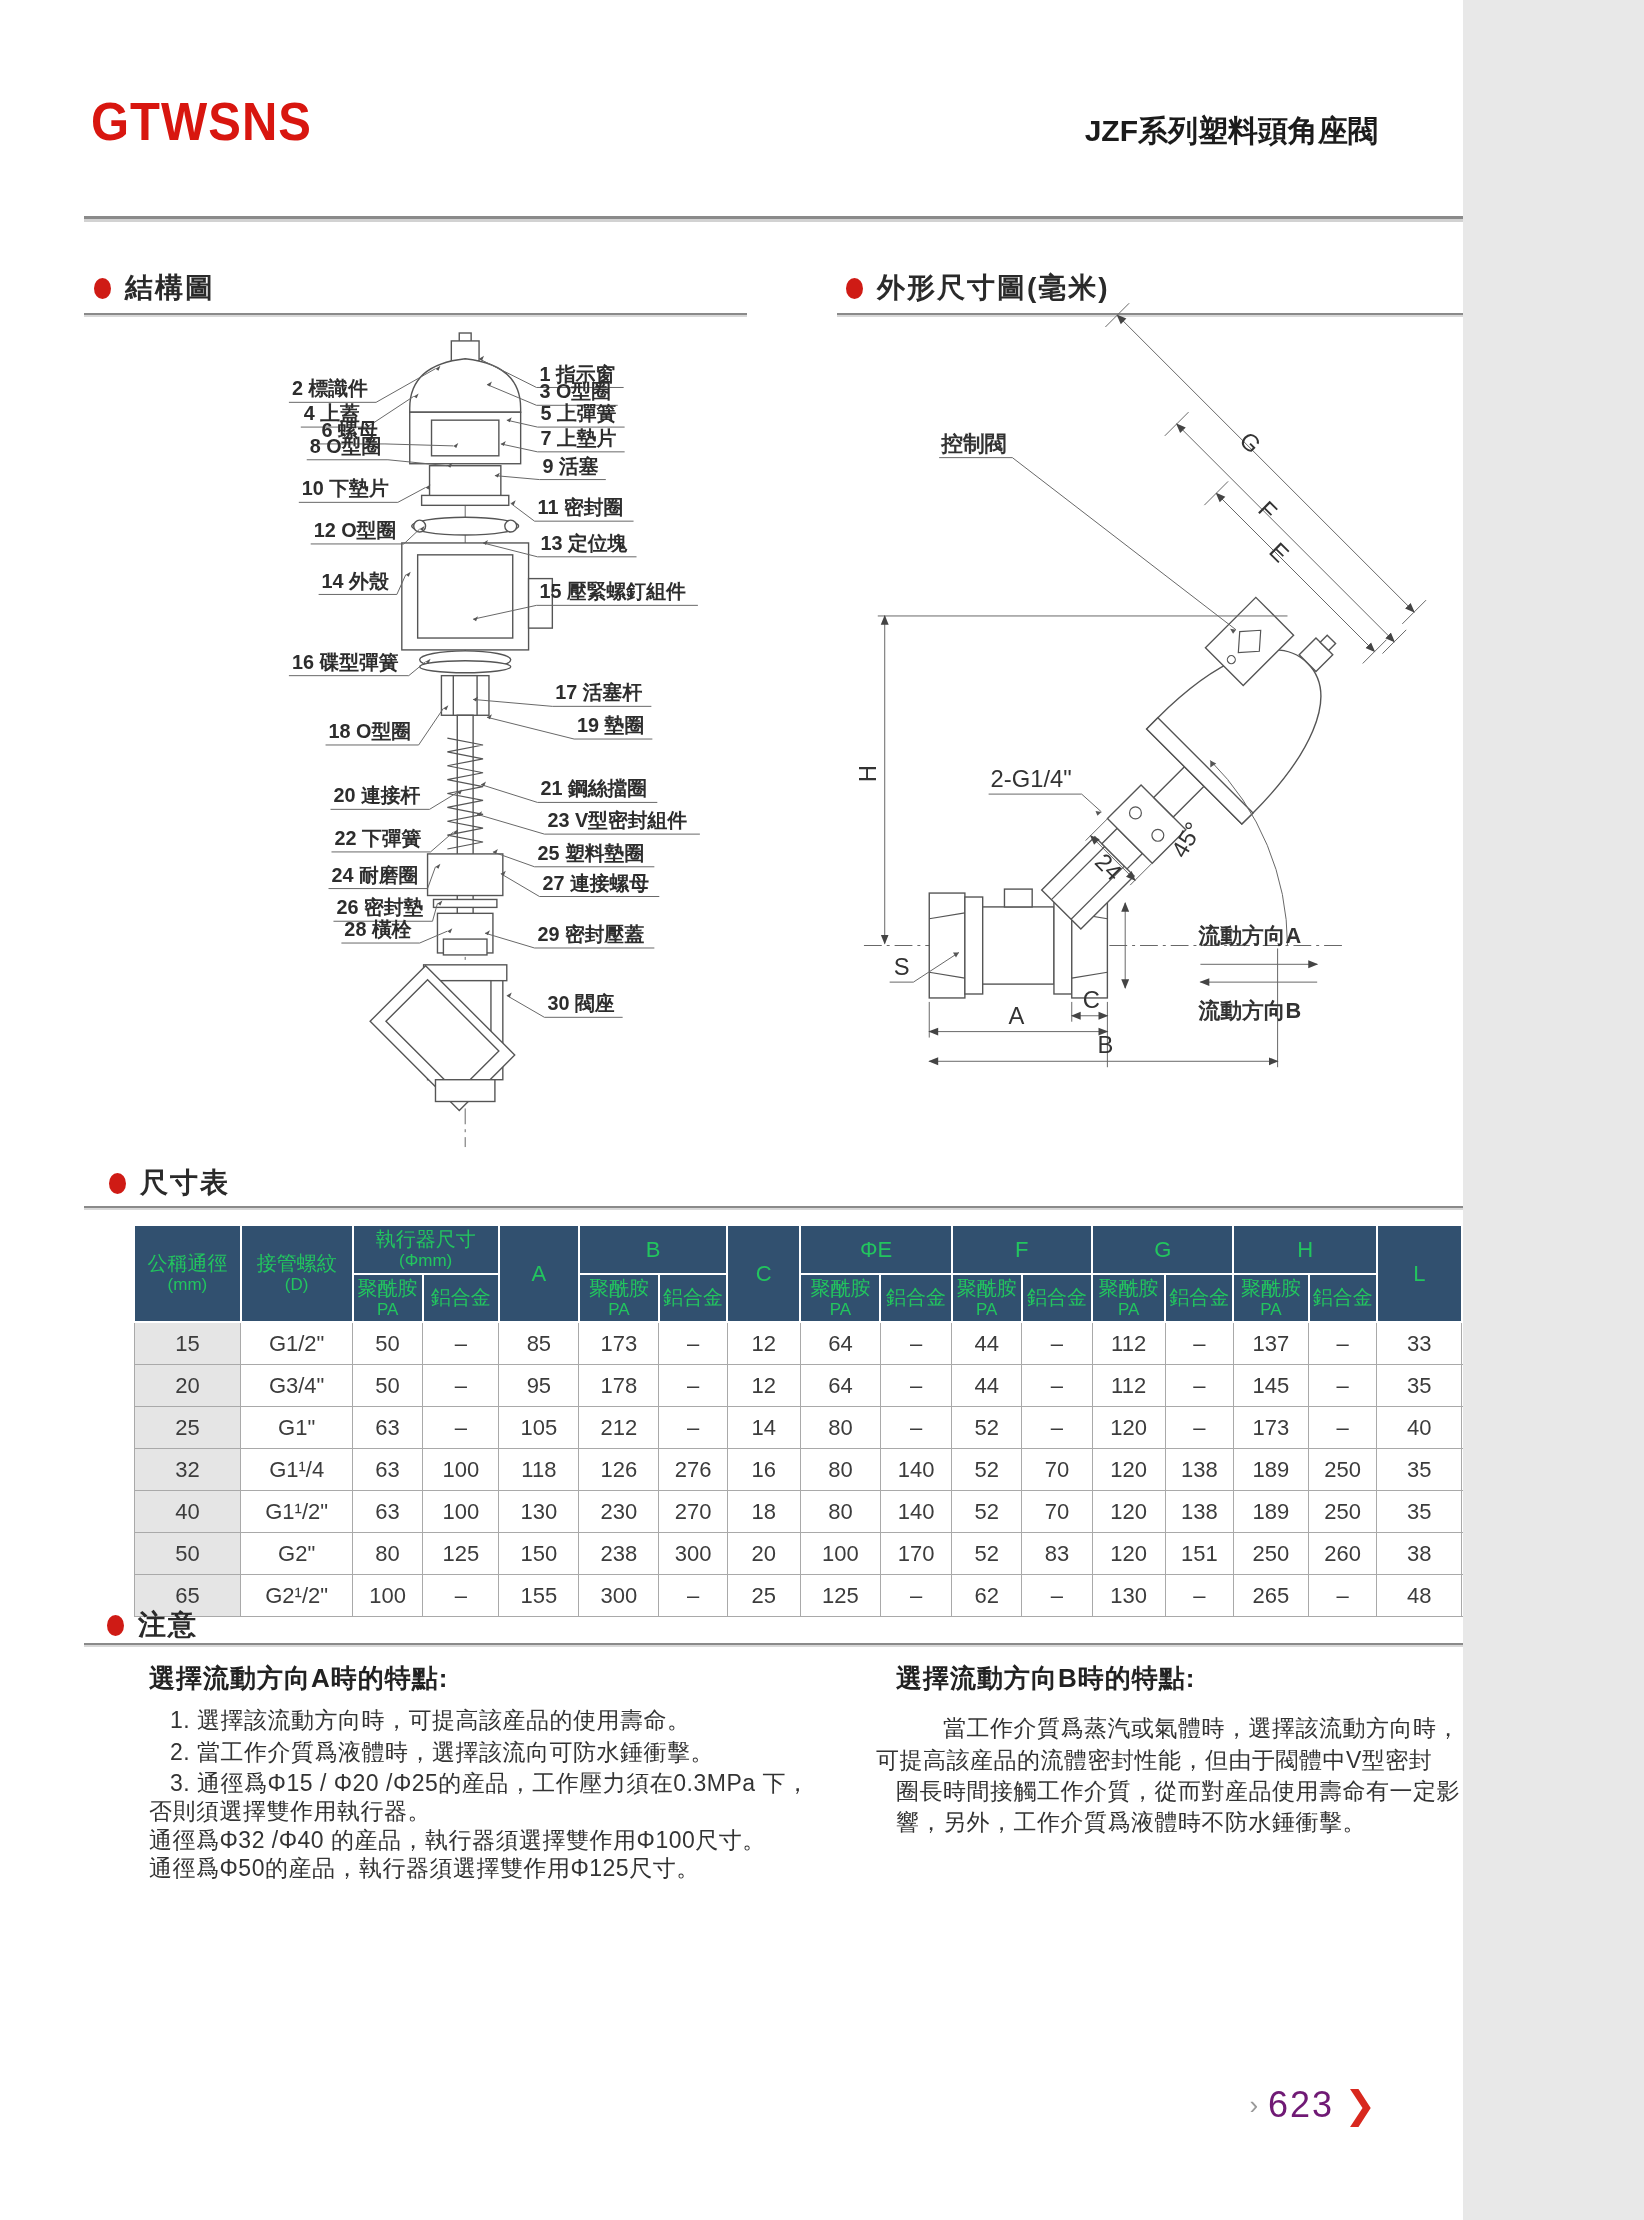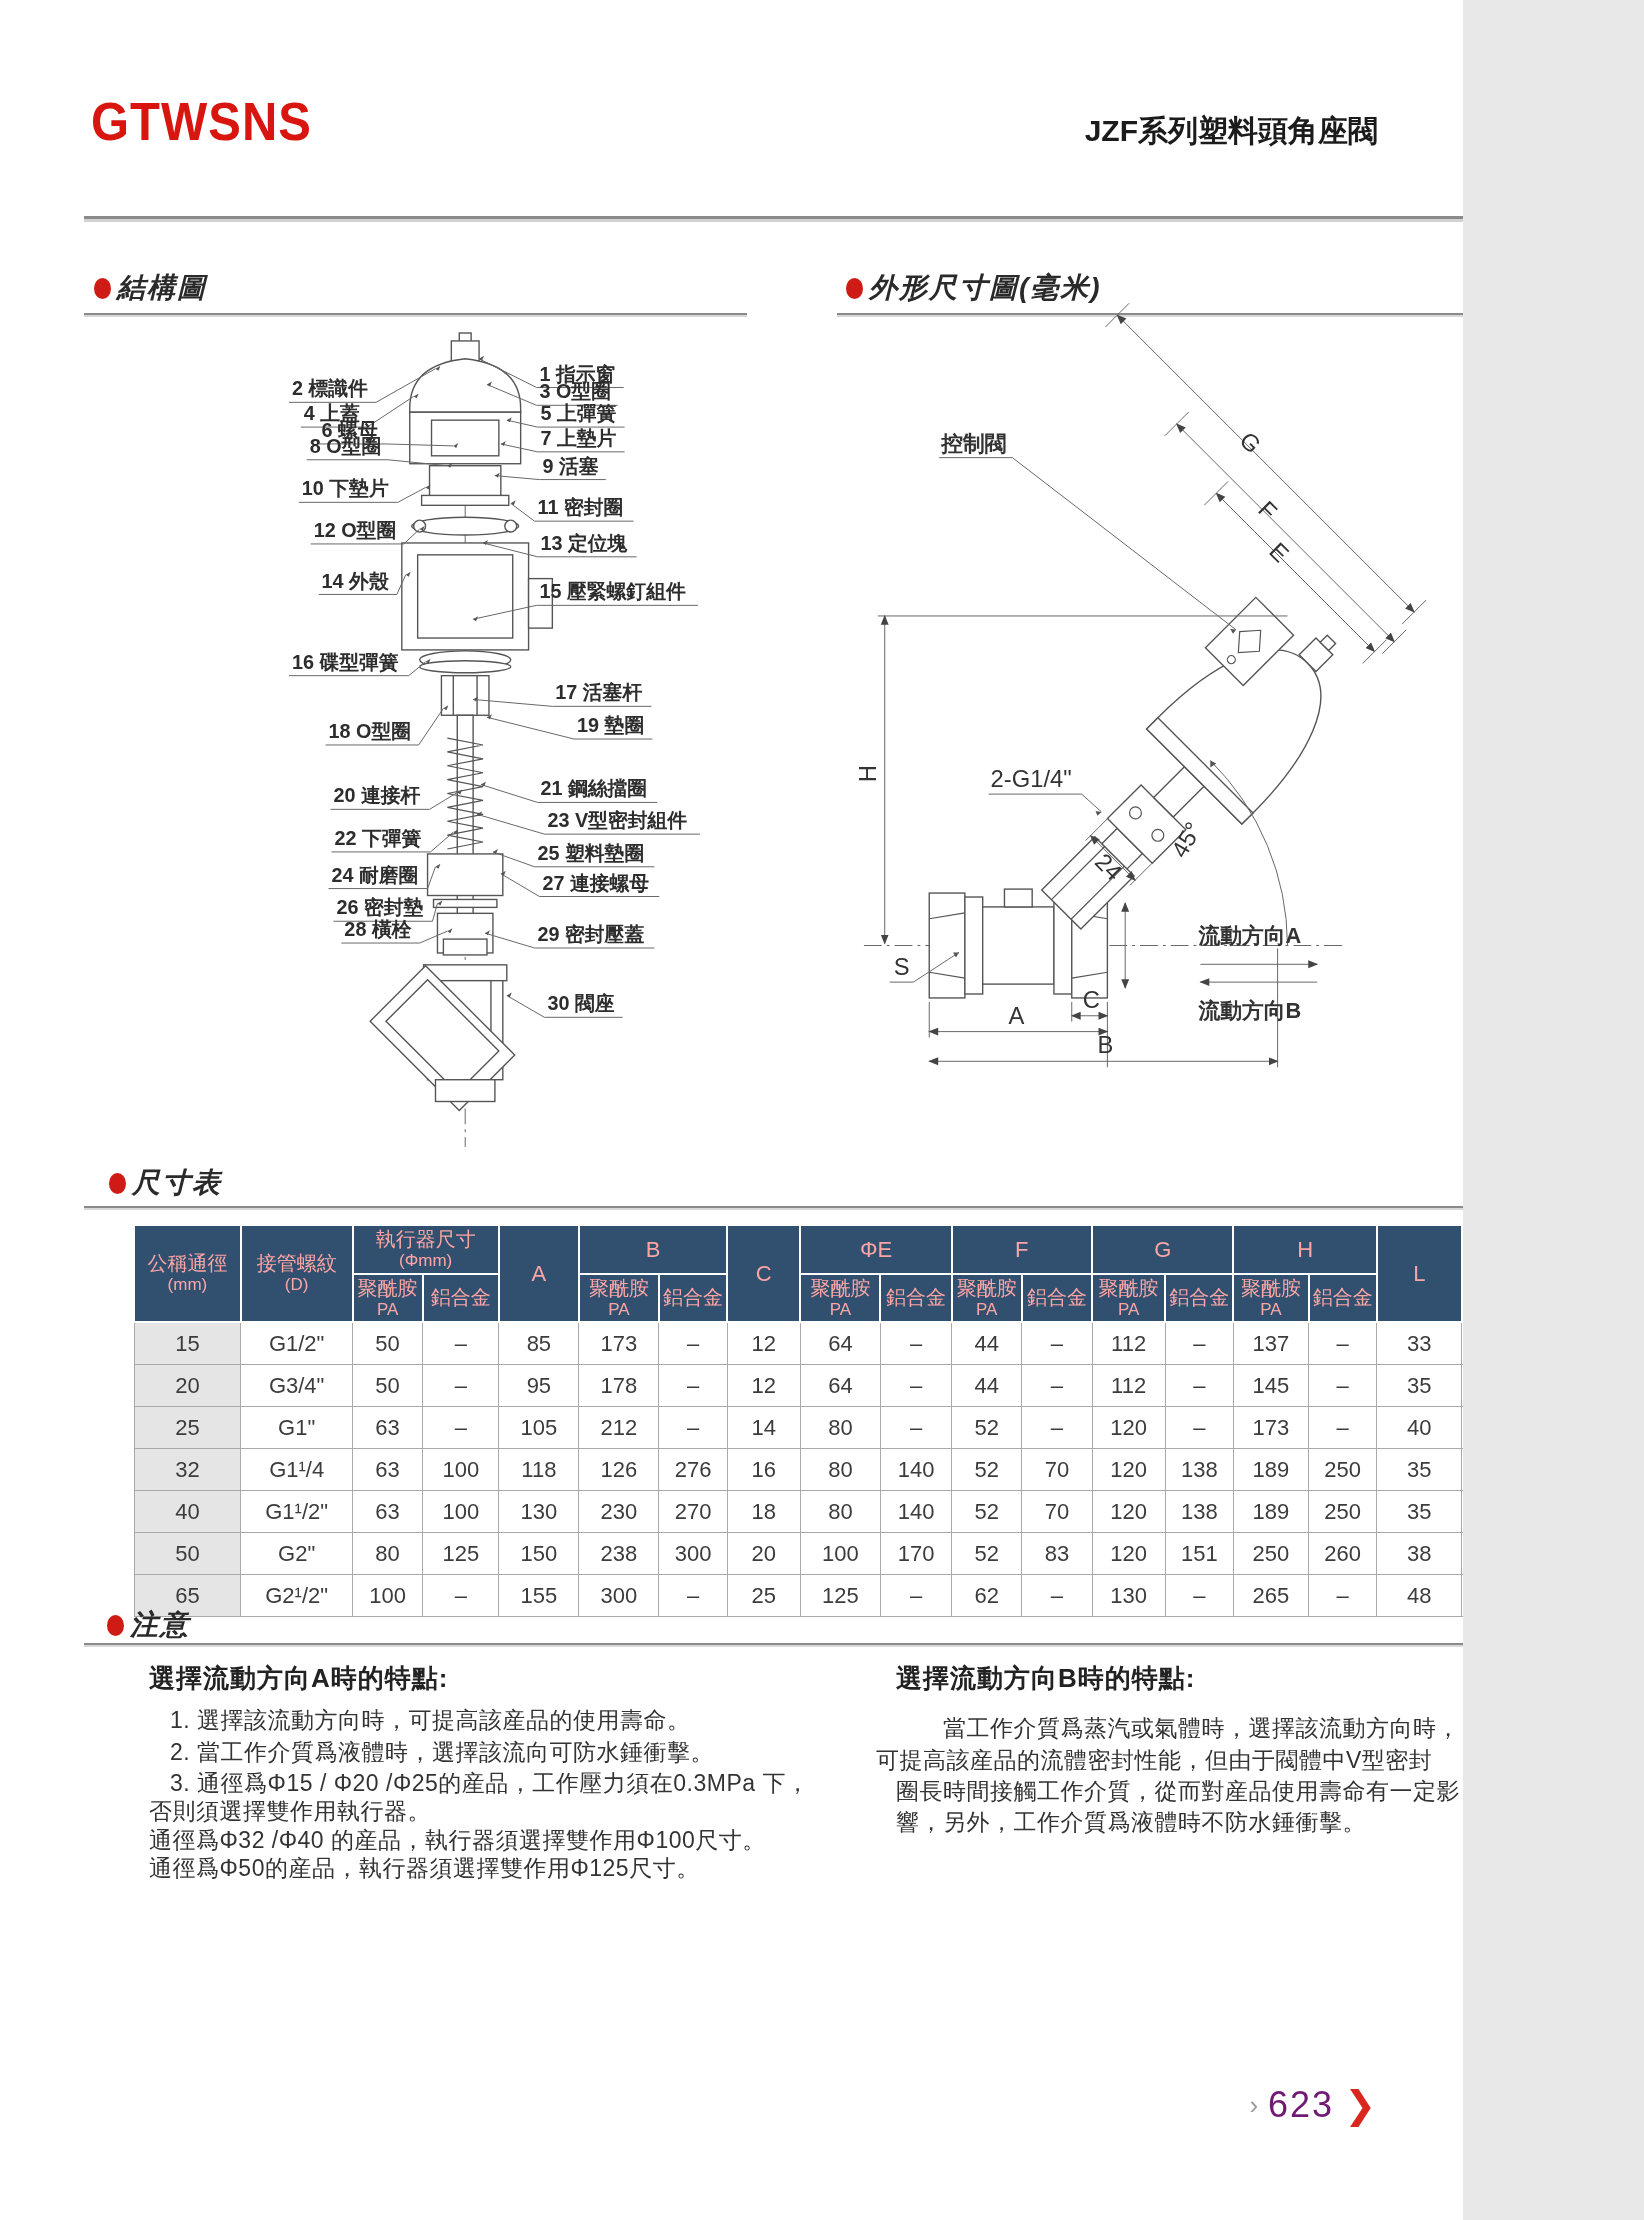--- a/index.html
+++ b/index.html
@@ -5,35 +5,35 @@
   html,body{margin:0;padding:0;background:#e8e8e8;}
   .page{position:relative;width:1463px;height:2221px;background:#ffffff;
         font-family:"Liberation Sans","DejaVu Sans",sans-serif;overflow:hidden;}
   
   .logo{position:absolute;left:91px;top:91px;font-size:48px;font-weight:bold;
         letter-spacing:1px;color:#d8160f;transform:scale(1.02,1.12);transform-origin:left top;}
   .doc-title{position:absolute;right:85px;top:111px;font-size:30px;font-weight:bold;color:#1b1b1b;}
   .rule{position:absolute;height:3px;background:#8a8a8a;box-shadow:0 3px 0 #d2d2d2;}
   .rule.thin{height:2px;box-shadow:0 2px 0 #d8d8d8;}
   
-  .sec{position:absolute;display:flex;align-items:center;gap:6px;font-style:italic;}
+  .sec{position:absolute;display:flex;align-items:center;gap:14px;}
   .bullet{width:17px;height:21px;border-radius:50%;background:#cf1b15;flex:0 0 auto;}
   .sec-label{font-size:28px;font-weight:bold;color:#2a2a2a;letter-spacing:2px;}
   
   svg{position:absolute;overflow:visible;}
   svg text{font-family:"Liberation Sans","DejaVu Sans",sans-serif;fill:#333;}
   .part-text{font-size:20px;font-weight:bold;fill:#2d2d2d;}
   .dim-letter{font-size:24px;fill:#333;}
   .dim-cjk{font-size:22px;font-weight:bold;fill:#333;}
   .thin-line{stroke:#666;stroke-width:1;fill:none;}
   .draw{stroke:#555;stroke-width:1.4;fill:#fff;}
   .draw2{stroke:#555;stroke-width:1.2;fill:none;}
   
   .dim-table{position:absolute;border-collapse:collapse;table-layout:fixed;}
-  .dim-table th{background:#31506f;color:#fca5a5;font-weight:normal;border:2px solid #fff;
+  .dim-table th{background:#31506f;color:#22c55e;font-weight:normal;border:2px solid #fff;
                 padding:2px 0;line-height:1.15;}
   .dim-table th.grp{font-size:22px;}
   .dim-table th .big{font-size:20px;display:block;}
   .dim-table th .sml{font-size:17px;display:block;}
   .dim-table td{border:1px solid #a9a9a9;text-align:center;font-size:22px;color:#3c3c3c;
                 height:39px;background:#fff;}
   .dim-table td.first{background:#e5e5e5;}
   .dim-table tr.topline td{border-top:2px solid #808080;}
   
   .note-title{position:absolute;font-size:26px;font-weight:bold;color:#222;white-space:nowrap;letter-spacing:1px;text-align:right;}

